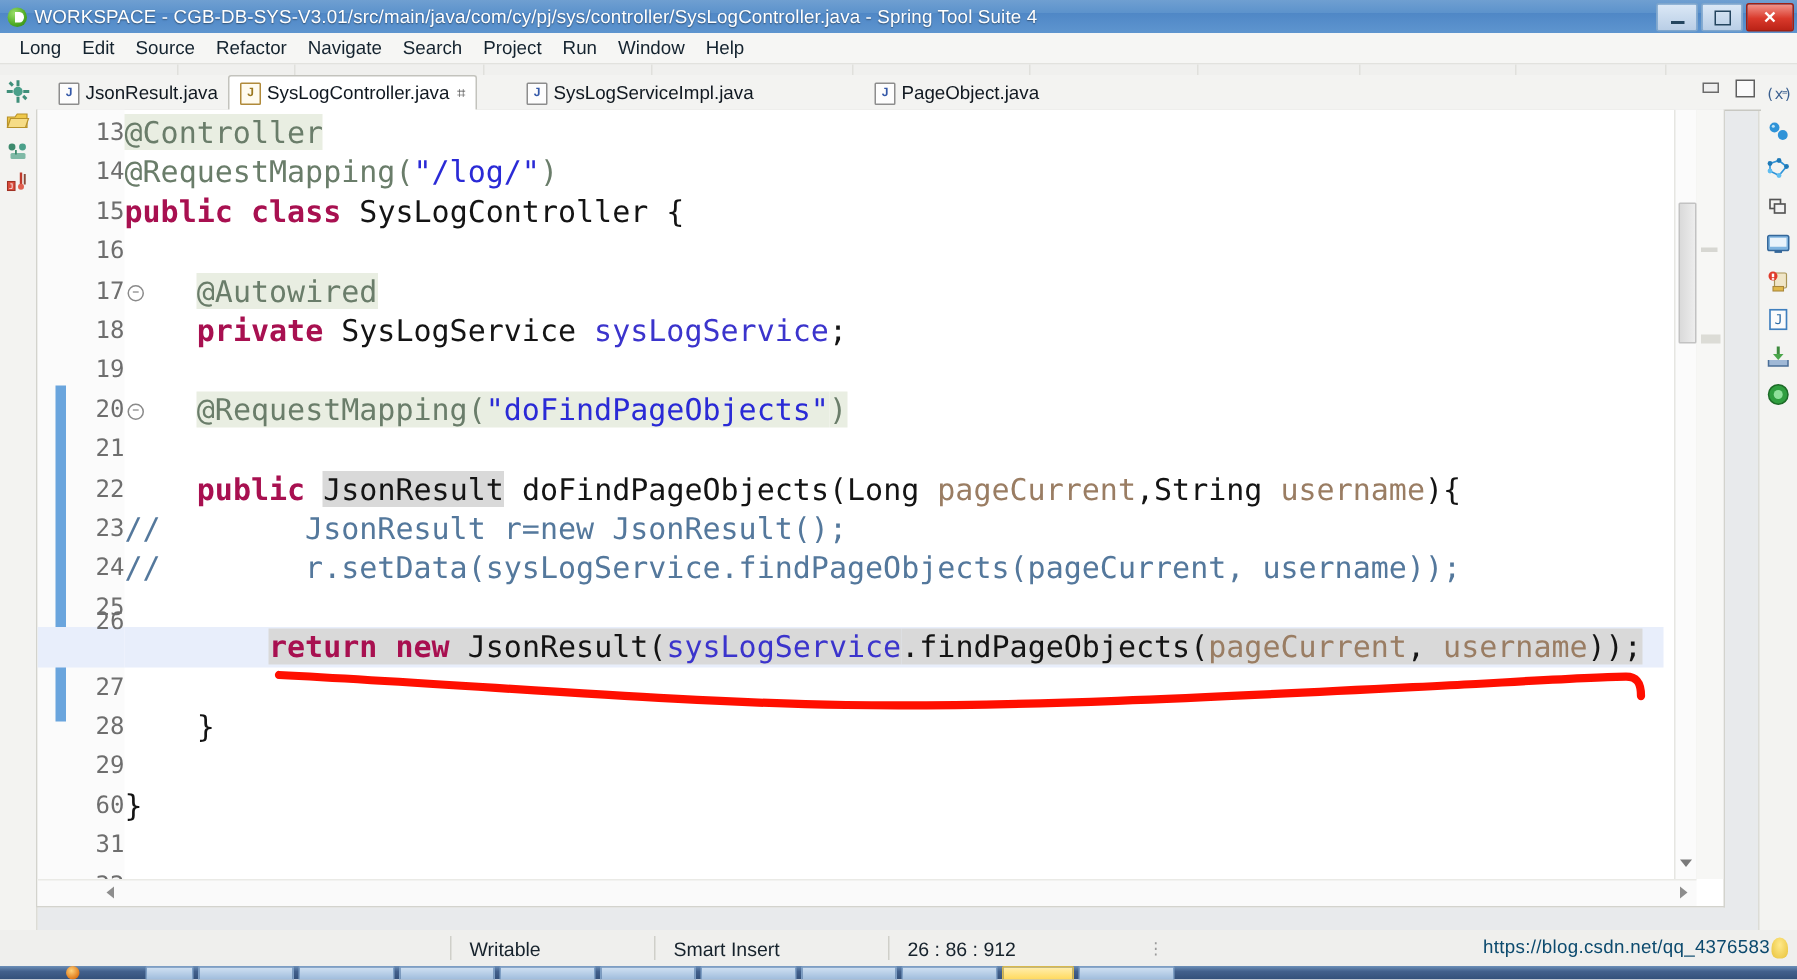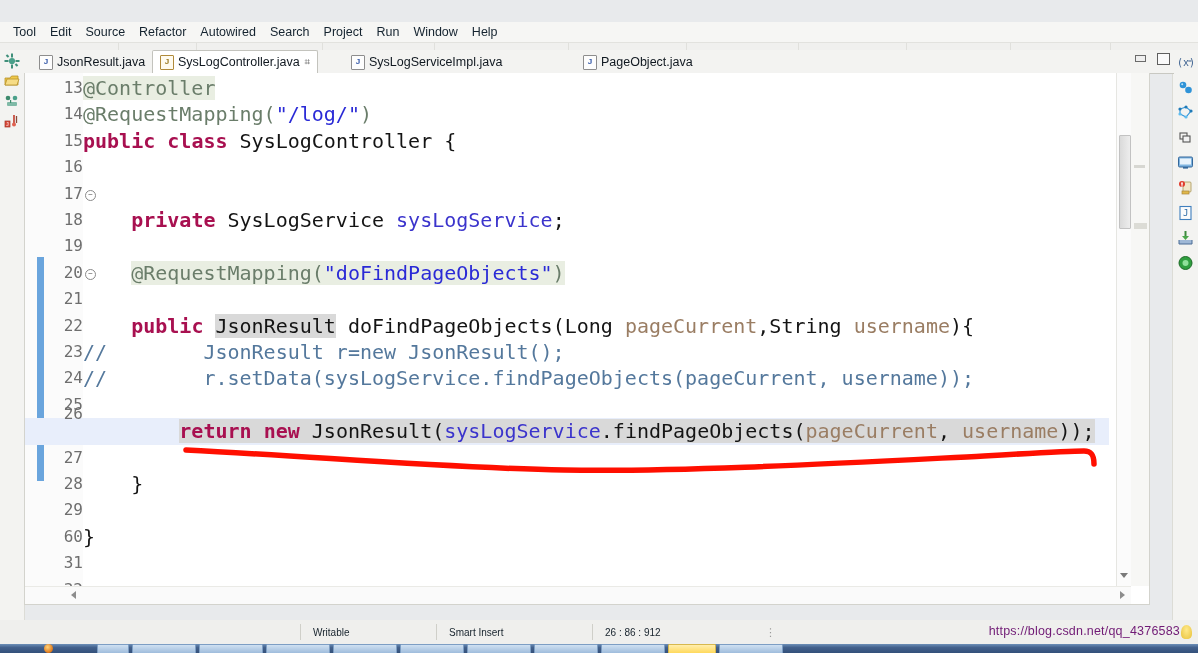--- a/index.html
+++ b/index.html
@@ -168,26 +168,26 @@
 
   
   .redline{position:absolute;left:24px;top:430px;width:1130px;height:50px;pointer-events:none;}
 
   
   .statusbar{
     position:absolute;left:0;top:620px;width:1198px;height:24px;
     background:#efefed;display:flex;align-items:center;
   }
   .sb-cell{
-    font-size:10px;color:#16222c;height:24px;display:flex;align-items:center;
+    font-size:13px;color:#16222c;height:24px;display:flex;align-items:center;
     padding-left:12px;box-sizing:border-box;
   }
   .sb-sep{width:1px;height:16px;background:#cfcfc9;}
   .watermark{
-    position:absolute;right:18px;top:624px;font-size:12.5px;color:#701a75;
+    position:absolute;right:18px;top:624px;font-size:12.5px;color:#0c4a6e;
     white-space:nowrap;letter-spacing:.2px;
   }
   .wm-bulb{position:absolute;right:6px;top:625px;width:11px;height:14px;
     background:radial-gradient(ellipse at 50% 35%,#ffe98a,#e8c23a);border-radius:50% 50% 35% 35%;}
 
   
   .taskbar{
     position:absolute;left:0;top:644px;width:1198px;height:9px;
     background:linear-gradient(to bottom,#5a7fae,#3f6characters);
     background:linear-gradient(to bottom,#6c8fb8 0%,#42608c 40%,#33507a 100%);
@@ -197,27 +197,40 @@
     background:radial-gradient(circle at 40% 35%,#ffd27a,#e07818 70%,#9c4a08);}
   .tb-btn{height:8px;margin-left:3px;border:1px solid #7d9ec4;border-radius:1px;
     background:linear-gradient(to bottom,#cfe0f2,#9fbcdc);}
   .tb-btn.hl{background:linear-gradient(to bottom,#ffeeae,#ffd95c);border-color:#d7b84e;}
 </style>
 </head>
 <body>
 
 <div class="app">
 
+  <div class="titlebar">
+    <div class="titlebar-icon"></div>
+    <div class="title-text">WORKSPACE - CGB-DB-SYS-V3.01/src/main/java/com/cy/pj/sys/controller/SysLogController.java - Spring Tool Suite 4</div>
+    <div class="winbtns">
+      <div class="winbtn">
+          <span class="bar"></span>
+        </div>
+      <div class="winbtn">
+          <span class="sq"></span>
+        </div>
+      <div class="winbtn close">✕</div>
+    </div>
+  </div>
 
   <div class="menubar" id="menubar">
-      <div class="menu-item">Tool</div>
+      <div class="menu-item">Long</div>
       <div class="menu-item">Edit</div>
       <div class="menu-item">Source</div>
       <div class="menu-item">Refactor</div>
-      <div class="menu-item">Autowired</div>
+      <div class="menu-item">Navigate</div>
       <div class="menu-item">Search</div>
       <div class="menu-item">Project</div>
       <div class="menu-item">Run</div>
       <div class="menu-item">Window</div>
       <div class="menu-item">Help</div>
     </div>
 
   <div class="toolstrip">
     <div class="sep" style="left:118px"></div>
     <div class="sep" style="left:196px"></div>
@@ -370,20 +383,21 @@
 
   <div class="editor">
     <div class="gutter">
       <div class="changebar" style="top:184px;height:224px;"></div>
     </div>
     <div class="codearea" id="codearea">
         <div class="line" style="position: absolute; top: 2px; left: 0px;"><span class="t-ann">@Controller</span></div>
         <div class="line" style="position: absolute; top: 28.4px; left: 0px;"><span class="t-annplain">@RequestMapping(</span><span class="t-str">"/log/"</span><span class="t-annplain">)</span></div>
         <div class="line" style="position: absolute; top: 54.8px; left: 0px;"><span class="t-kw">public </span><span class="t-kw">class </span><span class="t-plain">SysLogController {</span></div>
         <div class="line" style="position: absolute; top: 81.2px; left: 0px;"></div>
+        <div class="line" style="position: absolute; top: 107.6px; left: 0px;"><span class="t-plain">    </span><span class="t-ann">@Autowired</span></div>
         <div class="line" style="position: absolute; top: 134px; left: 0px;"><span class="t-plain">    </span><span class="t-kw">private </span><span class="t-plain">SysLogService </span><span class="t-fld">sysLogService</span><span class="t-plain">;</span></div>
         <div class="line" style="position: absolute; top: 160.4px; left: 0px;"></div>
         <div class="line" style="position: absolute; top: 186.8px; left: 0px;"><span class="t-plain">    </span><span class="t-ann">@RequestMapping(</span><span class="t-str t-strbg">"doFindPageObjects"</span><span class="t-ann">)</span></div>
         <div class="line" style="position: absolute; top: 239.6px; left: 0px;"><span class="t-plain">    </span><span class="t-kw">public </span><span class="t-plain t-occ">JsonResult</span><span class="t-plain"> doFindPageObjects(Long </span><span class="t-param">pageCurrent</span><span class="t-plain">,String </span><span class="t-param">username</span><span class="t-plain">){</span></div>
         <div class="line" style="position: absolute; top: 266px; left: 0px;"><span class="t-cmt">//        JsonResult r=new JsonResult();</span></div>
         <div class="line" style="position: absolute; top: 292.4px; left: 0px;"><span class="t-cmt">//        r.setData(sysLogService.findPageObjects(pageCurrent, username));</span></div>
         <div class="currentline" style="top: 345.2px;"></div>
         <div class="currentline" style="top: 345.2px; left: -58px; width: 58px; right: auto;"></div>
         <div class="line" style="position: absolute; top: 345.2px; left: 0px;"><span class="t-plain">        </span><span class="t-kw t-occ">return </span><span class="t-kw t-occ">new </span><span class="t-plain t-occ">JsonResult(</span><span class="t-fld t-occ">sysLogService</span><span class="t-plain t-occ">.findPageObjects(</span><span class="t-param t-occ">pageCurrent</span><span class="t-plain t-occ">, </span><span class="t-param t-occ">username</span><span class="t-plain t-occ">));</span></div>
         <div class="line" style="position: absolute; top: 371.6px; left: 0px;"></div>

